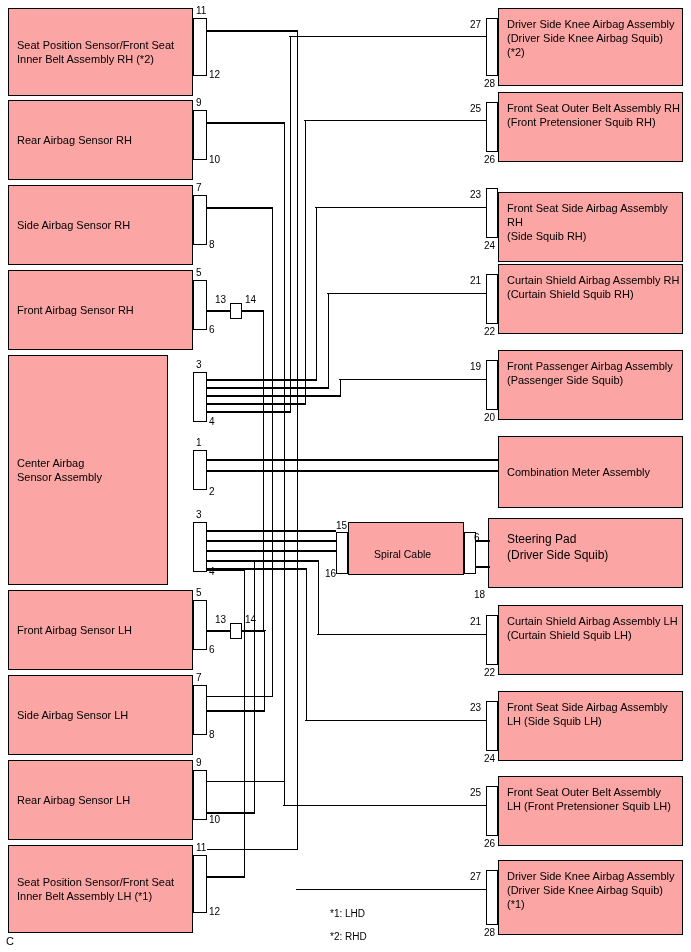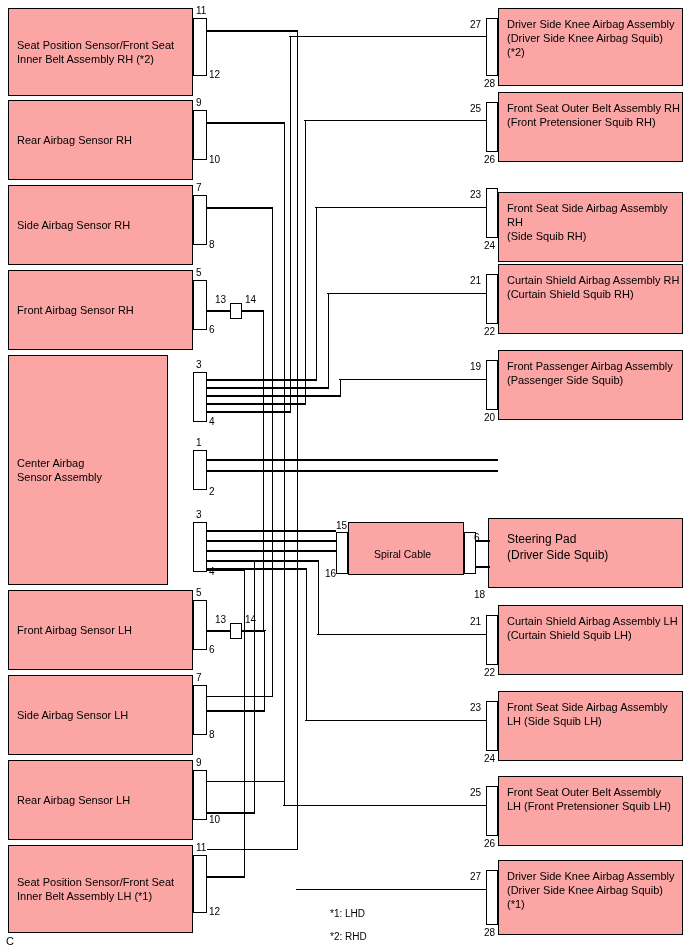--- a/index.html
+++ b/index.html
@@ -150,20 +150,23 @@
   <div class="pin" style="left:484px;top:327px;">22</div>
 
   <div class="box" style="left:498px;top:350px;width:185px;height:70px;">
     <div class="lbl">Front Passenger Airbag Assembly
 (Passenger Side Squib)</div>
   </div>
   <div class="conn" style="left:486px;top:360px;width:12px;height:50px;"></div>
   <div class="pin" style="left:470px;top:362px;">19</div>
   <div class="pin" style="left:484px;top:413px;">20</div>
 
+  <div class="box vcenter" style="left:498px;top:436px;width:185px;height:72px;">
+    <div class="lbl">Combination Meter Assembly</div>
+  </div>
 
   <div class="box" style="left:498px;top:605px;width:185px;height:70px;">
     <div class="lbl">Curtain Shield Airbag Assembly LH
 (Curtain Shield Squib LH)</div>
   </div>
 
   <div class="box" style="left:488px;top:518px;width:195px;height:70px;">
     <div class="lbl" style="left:18px;top:12px;font-size:12px;line-height:16px;">Steering Pad
 (Driver Side Squib)</div>
   </div>

